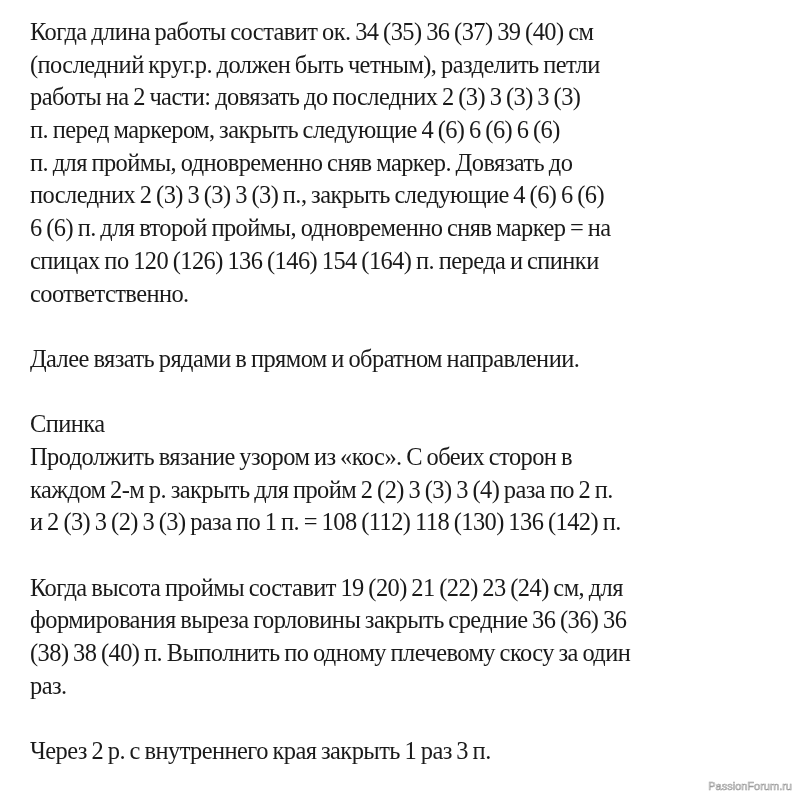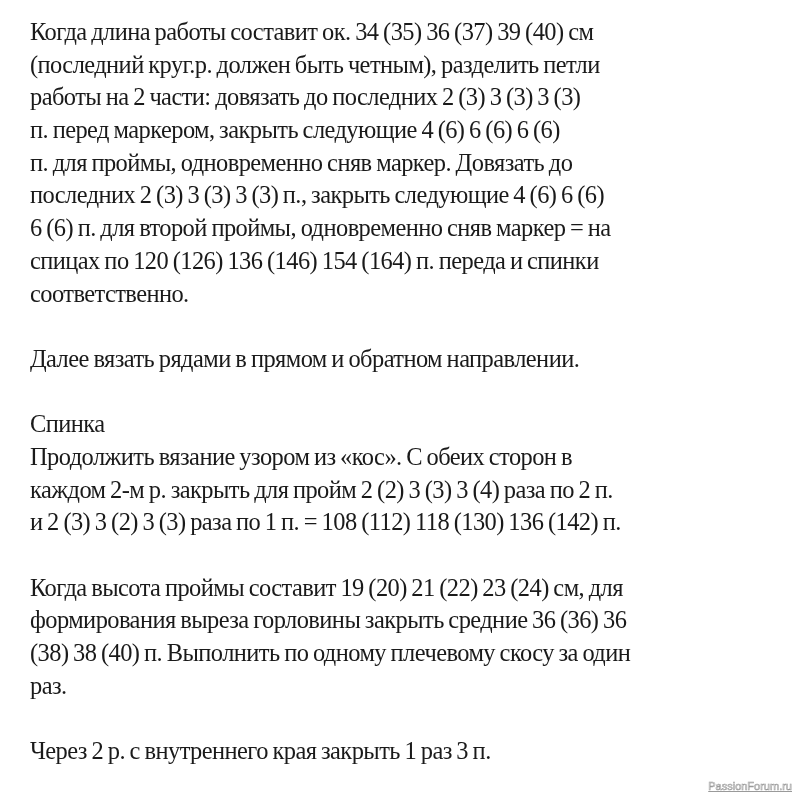--- a/index.html
+++ b/index.html
@@ -36,21 +36,20 @@
   }
   .watermark {
     position: absolute;
     right: 8px;
     bottom: 8px;
     font-family: "Liberation Sans", "DejaVu Sans", sans-serif;
     font-size: 11px;
     color: #ffffff;
     -webkit-text-stroke: 0.6px #9a9a9a;
     letter-spacing: 0px;
-    text-decoration: underline;
   }
 </style>
 </head>
 <body>
 
 <div class="page">
 
   <div>
     <div class="line">Когда длина работы составит ок. 34 (35) 36 (37) 39 (40) см</div>
     <div class="line">(последний круг.р. должен быть четным), разделить петли</div>

